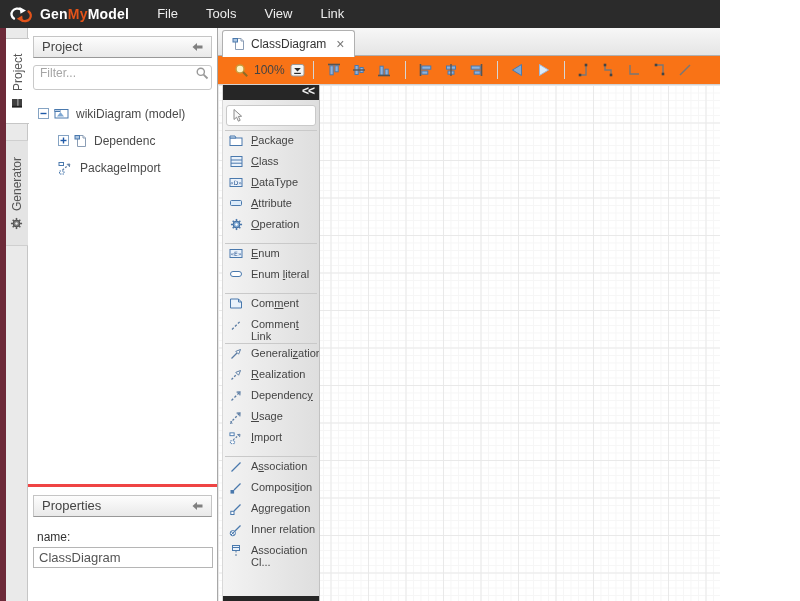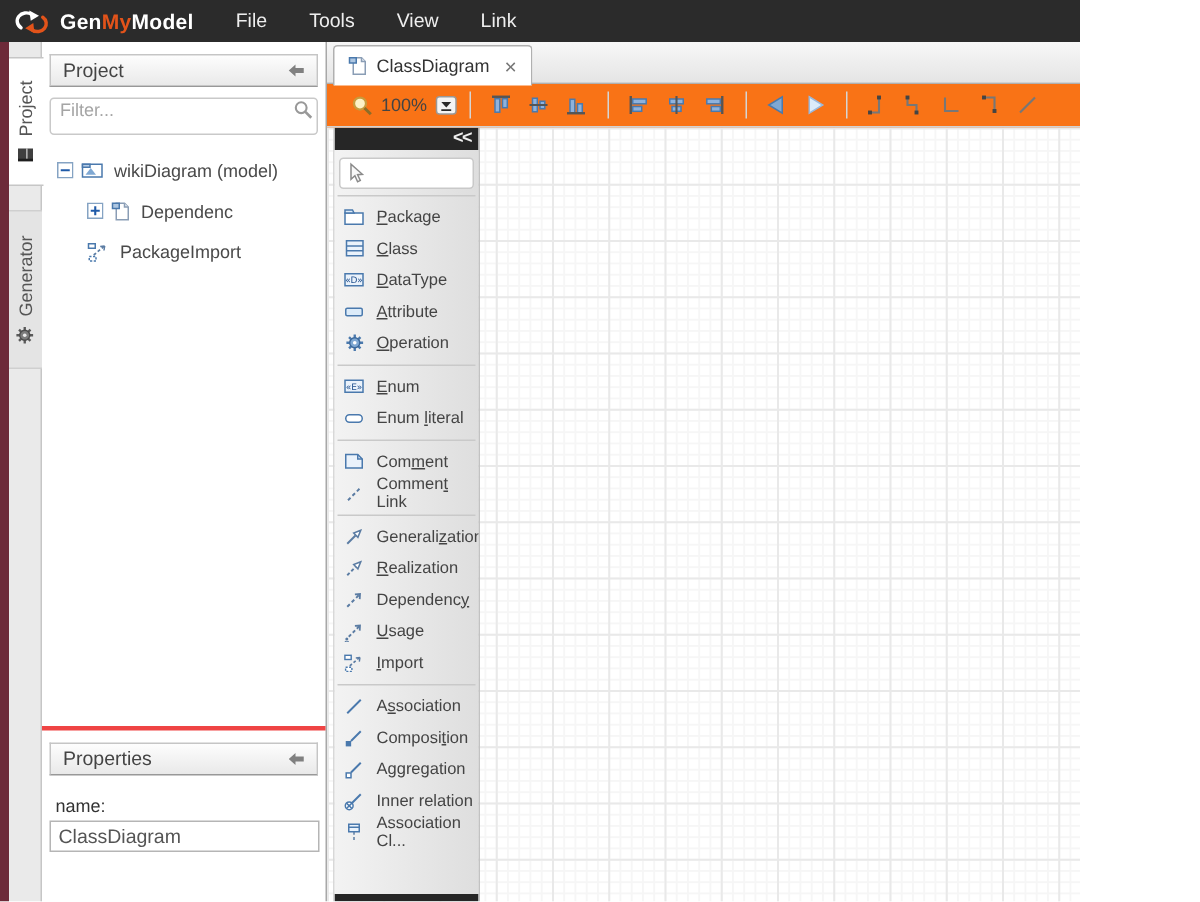--- a/index.html
+++ b/index.html
@@ -82,21 +82,21 @@
 
   
   #palette { position:absolute; left:4px; top:0; bottom:0; width:98px;
     background:linear-gradient(to right,#f3f3f3,#dedede);
     border-right:1px solid #c2c2c2; border-left:1px solid #d8d8d8; overflow:hidden; }
   .palette-header { height:15px; background:#262626; color:#f0f0f0; text-align:right;
     font-size:12px; font-weight:bold; line-height:13px; padding-right:5px; letter-spacing:-1px; }
   .selection-box { margin:5px 3px 3px 3px; height:21px; background:#fff;
     border:1px solid #c9c9c9; border-radius:3px; display:flex; align-items:center; padding-left:3px; }
   .pal-sep { border-top:1px solid #c9c9c9; margin:4px 2px 3px 2px; }
-  .pal-item { display:flex; align-items:center; height:21px; padding-left:6px; gap:8px;
+  .pal-item { display:flex; align-items:flex-start; height:21px; padding-left:6px; gap:8px;
     font-size:11px; color:#444; cursor:default; }
   .pal-icon { width:14px; display:inline-flex; justify-content:center; }
   .pal-label u { text-decoration:underline; }
   .palette-footer { position:absolute; left:0; right:0; bottom:0; height:5px; background:#262626; }
 
   .ico { display:inline-flex; align-items:center; justify-content:center; }
 </style>
 </head>
 <body>
 

